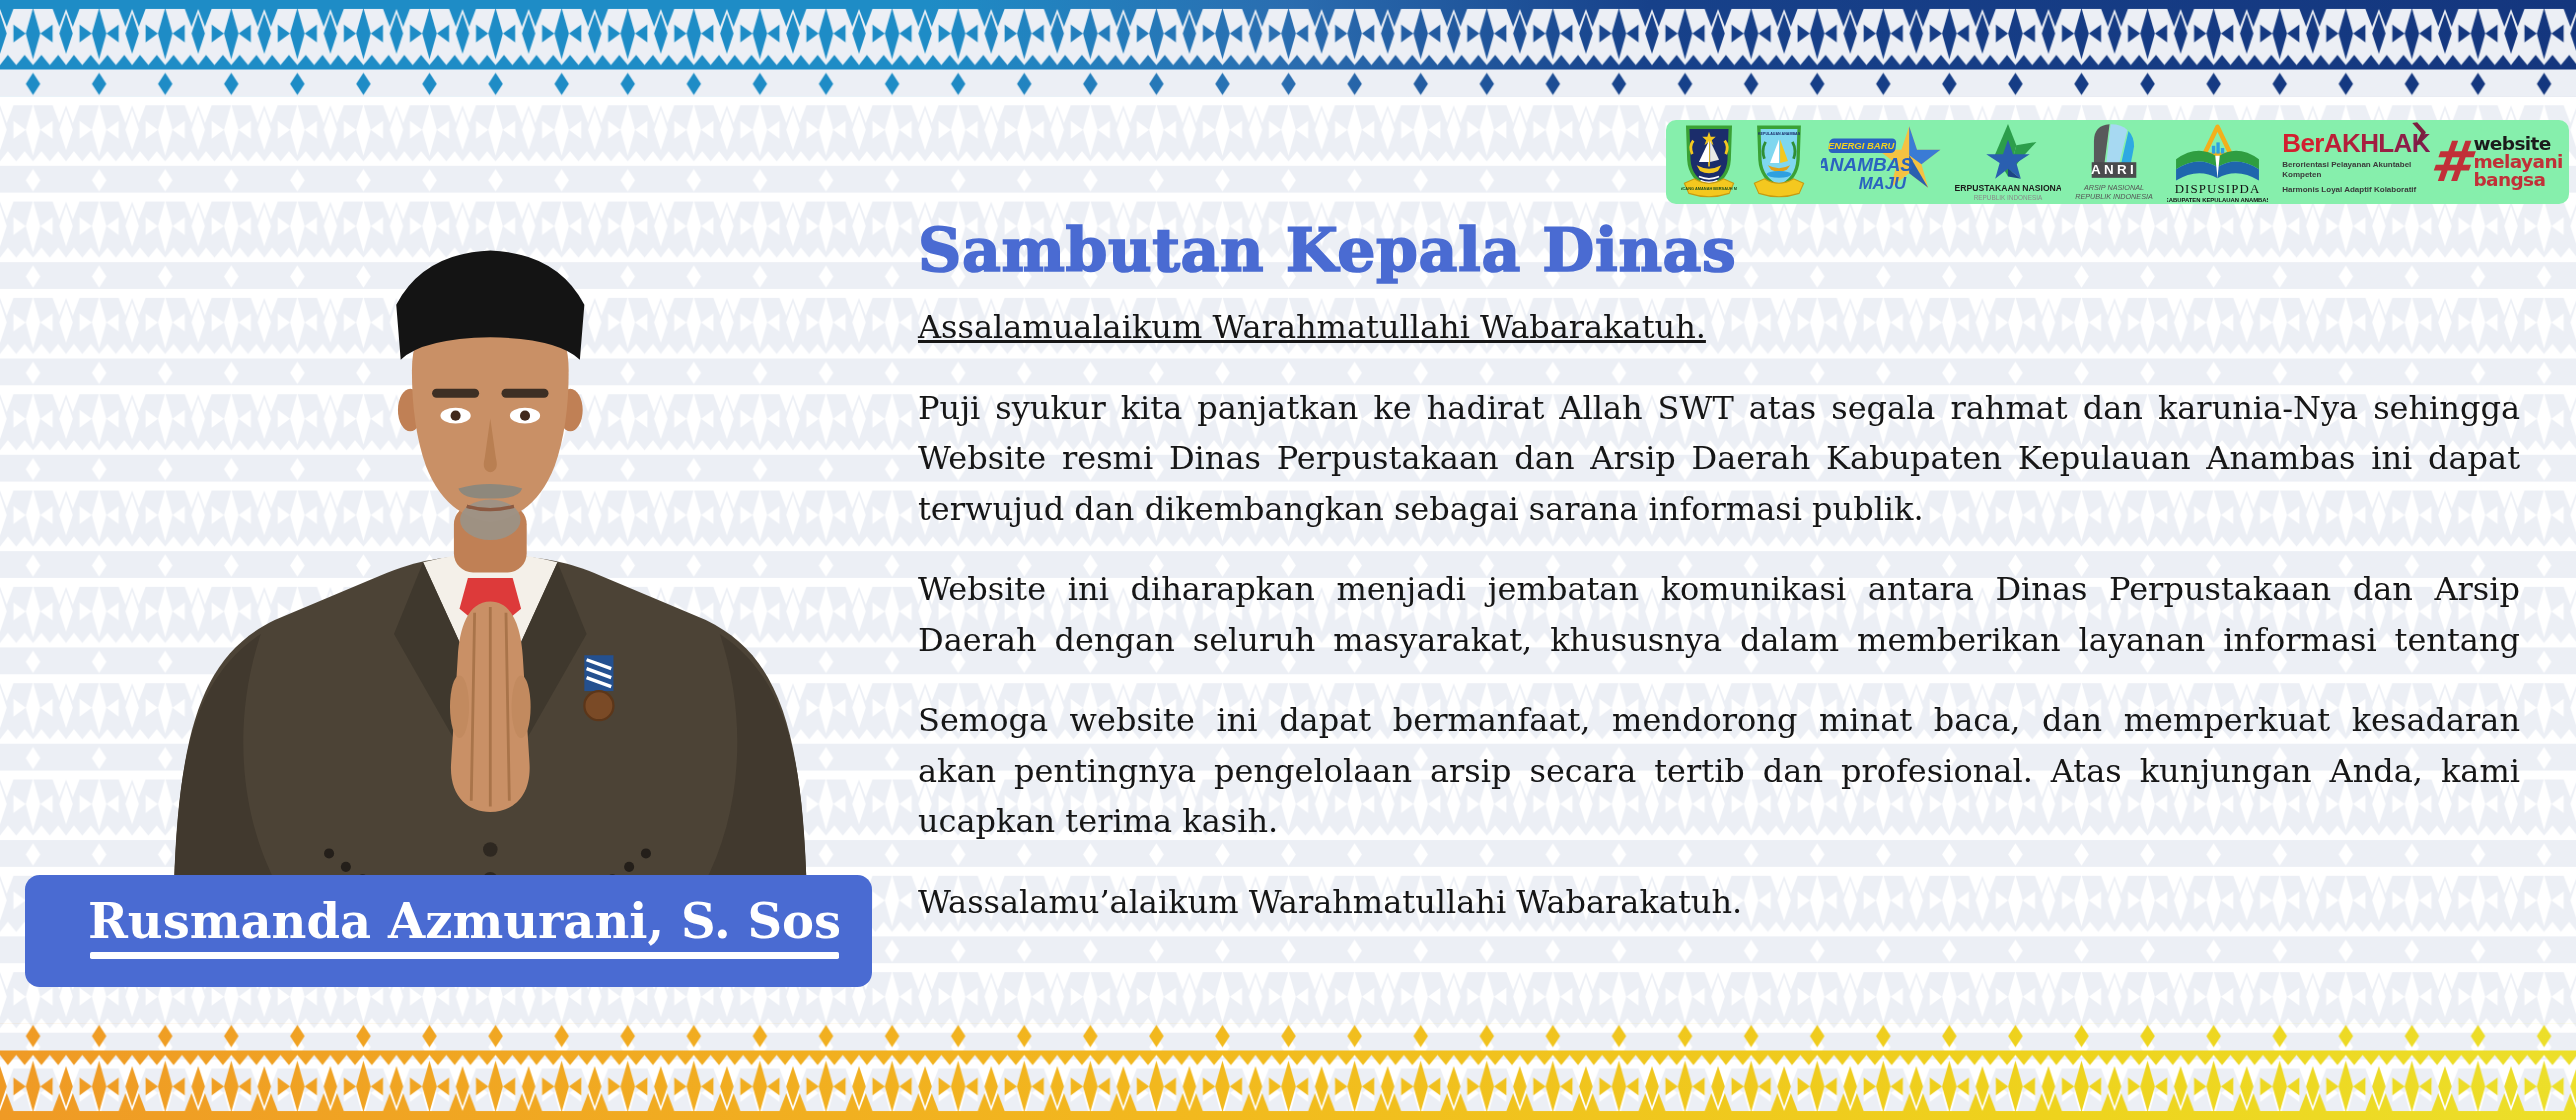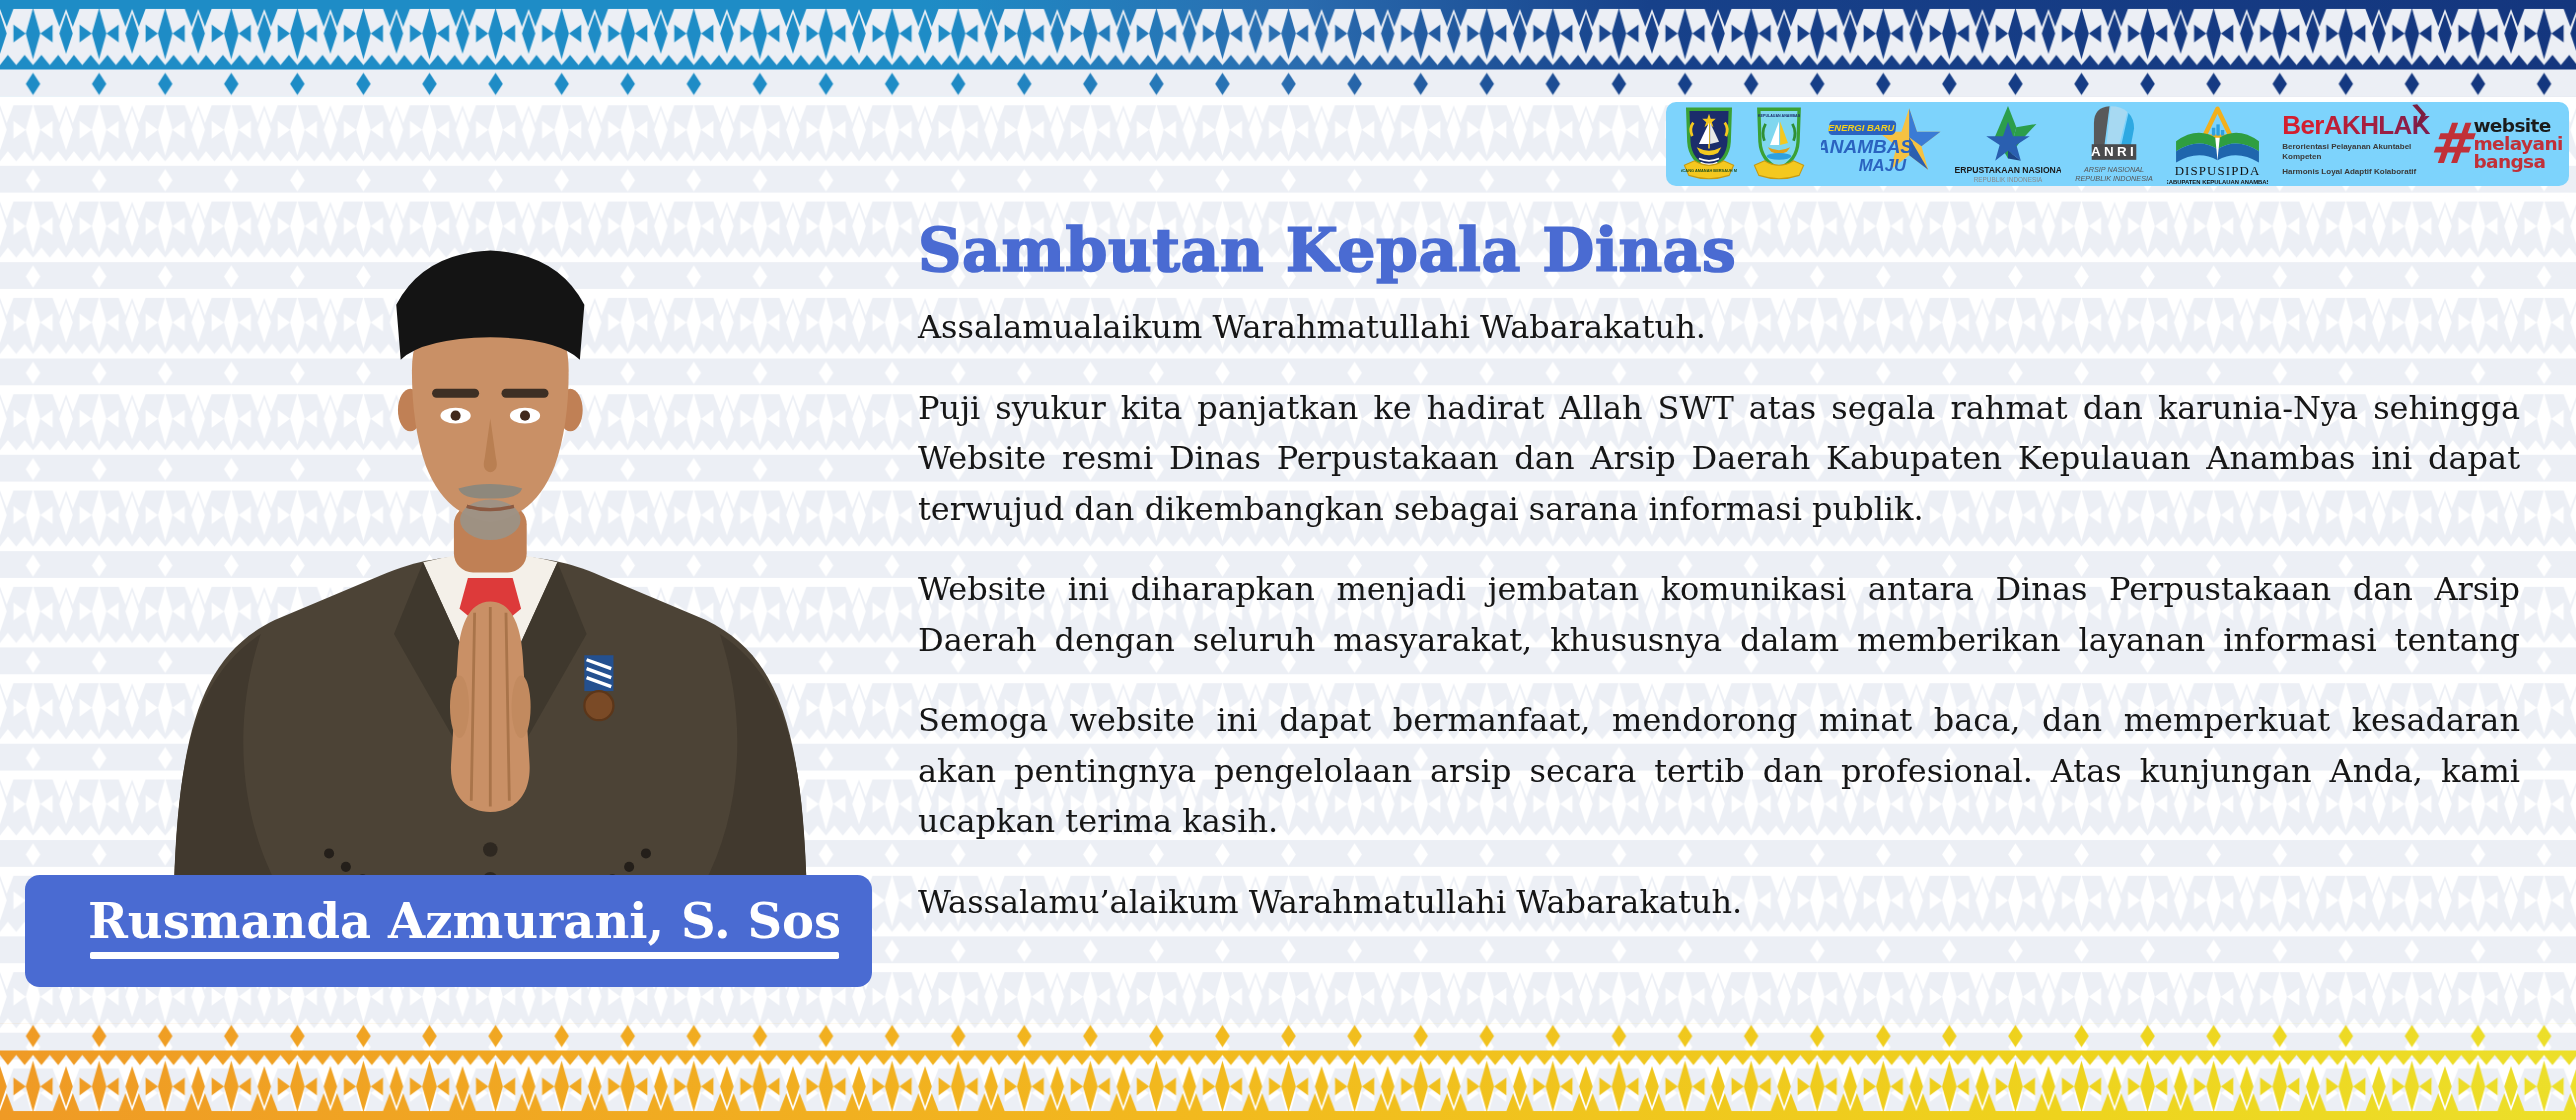--- a/index.html
+++ b/index.html
@@ -1,21 +1,21 @@
 <!DOCTYPE html>
 <html style="font-size:9px"><head>
 <meta charset="utf-8">
 <style>
   html,body{margin:0;padding:0;background:#ffffff;}
   .page{position:relative;width:2576px;height:1120px;overflow:hidden;background:#ffffff;
         font-family:"DejaVu Serif","Liberation Serif",serif;}
   .backdrop{position:absolute;left:0;top:0;z-index:0;}
 
   
-  .logo-strip{position:absolute;left:1666px;top:102px;width:903px;height:84px;background:#7dd3fc;
+  .logo-strip{position:absolute;left:1666px;top:120px;width:903px;height:84px;background:#86efac;
               border-radius:10px;display:flex;align-items:center;justify-content:space-between;
               padding:0 14.6px;box-sizing:border-box;z-index:3;font-family:"Liberation Sans","DejaVu Sans",sans-serif;}
   .logo{display:flex;flex-direction:column;align-items:center;justify-content:center;}
 
   .berakhlak{display:flex;flex-direction:column;align-items:flex-start;position:relative;width:143px;}
   .berakhlak .word{font-weight:bold;font-size:26px;letter-spacing:-0.6px;line-height:1;}
   .berakhlak .word .b1{color:#d21f2f;}
   .berakhlak .word .b2{background:linear-gradient(90deg,#c22035,#7c1e4e);-webkit-background-clip:text;background-clip:text;color:#8e2044;-webkit-text-fill-color:transparent;}
   .berakhlak .chev{position:absolute;right:-3.4px;top:-11.2px;color:#7c1e3f;font-size:22.4px;font-weight:bold;transform:rotate(-8deg);}
   .berakhlak .sub{font-size:8px;font-weight:bold;color:#3a3a3a;line-height:1.25;margin-top:4.5px;}
@@ -237,21 +237,21 @@
   </figure>
 
   <div class="name-banner">
     <div class="name">Rusmanda Azmurani, S. Sos</div>
     <div class="divider"></div>
   </div>
 
   <main class="content">
     <h1 class="page-title">Sambutan Kepala Dinas</h1>
     <p class="para">
-        <span class="jline last" style="display: block;">Assalamualaikum Warahmatullahi Wabarakatuh.</span>
+        <span class="jline last" style="display: block; text-decoration: underline;">Assalamualaikum Warahmatullahi Wabarakatuh.</span>
       </p>
     <p class="para">
         <span class="jline" style="display: block;">Puji syukur kita panjatkan ke hadirat Allah SWT atas segala rahmat dan karunia-Nya sehingga</span>
         <span class="jline" style="display: block;">Website resmi Dinas Perpustakaan dan Arsip Daerah Kabupaten Kepulauan Anambas ini dapat</span>
         <span class="jline last" style="display: block;">terwujud dan dikembangkan sebagai sarana informasi publik.</span>
       </p>
     <p class="para">
         <span class="jline" style="display: block;">Website ini diharapkan menjadi jembatan komunikasi antara Dinas Perpustakaan dan Arsip</span>
         <span class="jline" style="display: block;">Daerah dengan seluruh masyarakat, khususnya dalam memberikan layanan informasi tentang</span>
       </p>

